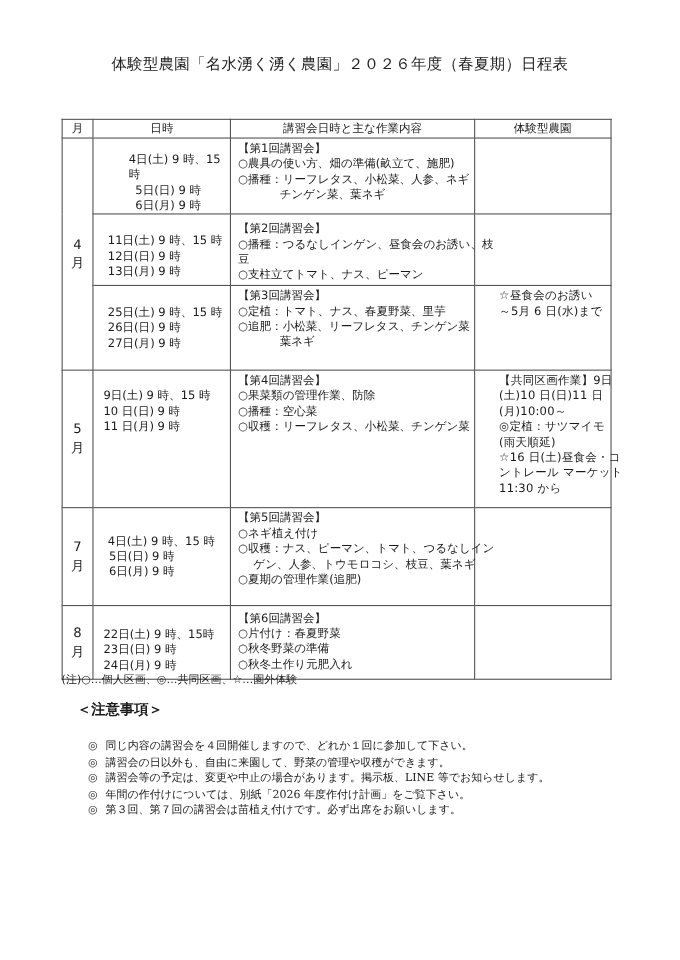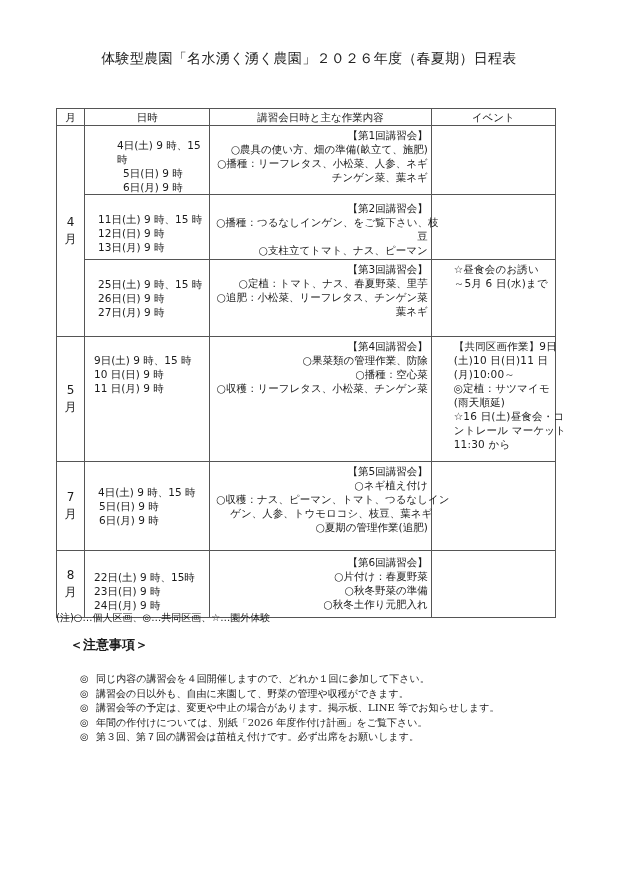--- a/index.html
+++ b/index.html
@@ -25,21 +25,21 @@
   table.sched th { height: 16px; text-align: center; vertical-align: middle; font-size: 10.5px; }
   .c-month { width: 28px; }
   .c-date { width: 125px; }
   .c-content { width: 221px; }
   .c-event { width: 124px; }
   td.month { text-align: center; vertical-align: middle !important; font-size: 12px; line-height: 17px; }
   td.dates { vertical-align: middle !important; margin-left: 36px; }
   .dates-inner { padding-left: 32px; padding-top: 6px; }
   .dates-inner.left { padding-left: 9px; }
   .dates-inner.left2 { padding-left: 13px; }
-  .content-inner { padding: 2px 3px 0 6px; text-align: right; }
+  .content-inner { padding: 2px 3px 0 6px; }
   .content-inner .line { white-space: nowrap; }
   .content-inner .indent { padding-left: 38px; }
   .content-inner .indent2 { padding-left: 14px; }
   .event-inner { padding: 2px 4px 0 6px; }
   .event-inner .line { white-space: nowrap; letter-spacing: 0.2px; margin-left: 16px; }
   .note {
     position: absolute; left: 56px; top: 611px; font-size: 10px; white-space: nowrap;
   }
   .caution-title {
     position: absolute; left: 58px; top: 636px; font-size: 13px; font-weight: bold;
@@ -63,21 +63,21 @@
     <col class="c-month">
       <col class="c-date">
       <col class="c-content">
       <col class="c-event">
   </colgroup>
   <thead>
     <tr>
       <th>月</th>
       <th>日時</th>
       <th>講習会日時と主な作業内容</th>
-      <th>イベント</th>
+      <th>体験型農園</th>
     </tr>
   </thead>
   <tbody>
 
     <tr style="height:61px">
       <td class="month" rowspan="3">
         <div>4</div>
         <div>月</div>
       </td>
       <td class="dates">
@@ -102,21 +102,21 @@
       <td class="dates">
         <div class="dates-inner left2" style="padding-top:12px">
           <div>11日(土) 9 時、15 時</div>
           <div>12日(日) 9 時</div>
           <div>13日(月) 9 時</div>
         </div>
       </td>
       <td>
         <div class="content-inner" style="padding-top:6px">
           <div class="line">【第2回講習会】</div>
-          <div class="line">○播種：つるなしインゲン、をご覧下さい、枝</div>
+          <div class="line">○播種：つるなしインゲン、昼食会のお誘い、枝</div>
           <div class="line">豆</div>
           <div class="line">○支柱立てトマト、ナス、ピーマン</div>
         </div>
       </td>
       <td></td>
     </tr>
 
     <tr style="height:77px">
       <td class="dates">
         <div class="dates-inner left2" style="padding-top:0">

